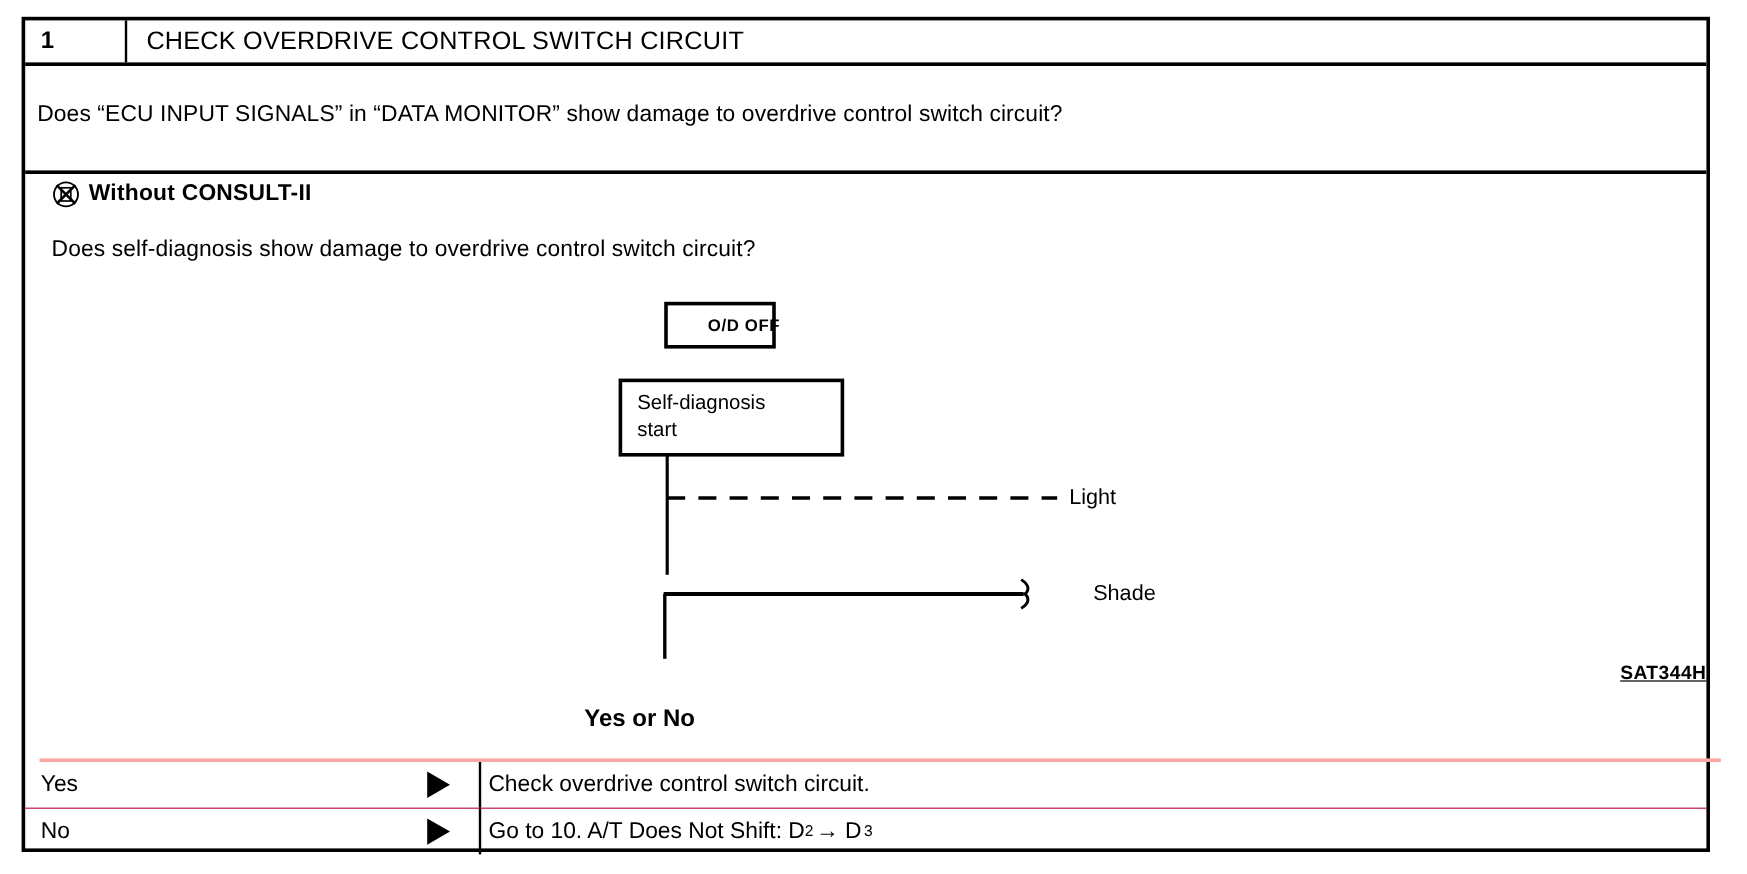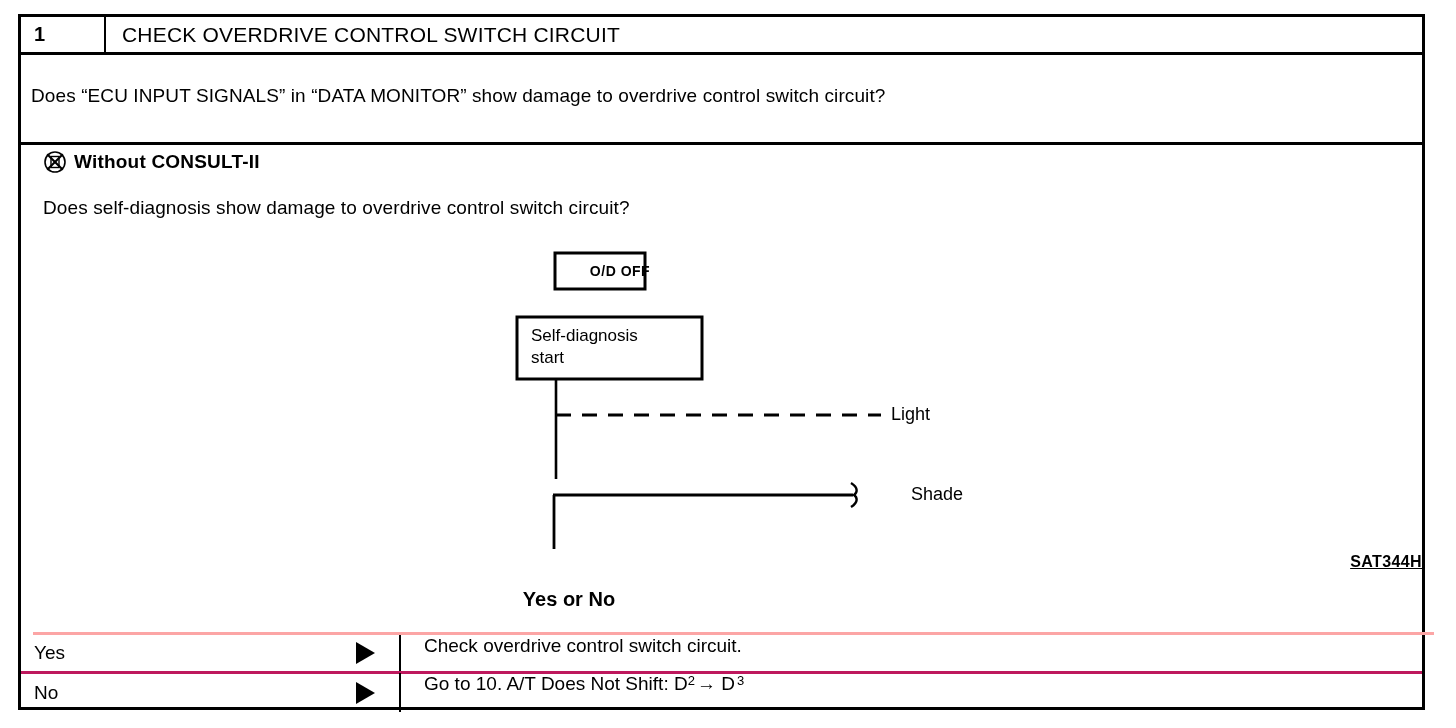--- a/index.html
+++ b/index.html
@@ -134,34 +134,33 @@
   }
 
   .yes-or-no {
     position: absolute;
     left: 0;
     top: 443px;
     width: 1000px;
     text-align: center;
     font-size: 20px;
     font-weight: bold;
-    margin-left: 36px;
   }
 
   
   .row-ans {
     position: absolute;
     left: 0;
     width: 100%;
     height: 39px;
     box-sizing: border-box;
     display: flex;
     align-items: stretch;
   }
-  .row-ans-1 { top: 618px; border-bottom: 3px solid #be185d; }
+  .row-ans-1 { top: 618px; border-bottom: 1px solid #be185d; }
   .row-ans-2 { top: 656px; }
 
   .ans-label {
     width: 310px;
     display: flex;
     align-items: center;
     padding-left: 13px;
     font-size: 19px;
     box-sizing: border-box;
   }
@@ -175,21 +174,22 @@
   }
   .tri {
     width: 0; height: 0;
     border-top: 11px solid transparent;
     border-bottom: 11px solid transparent;
     border-left: 19px solid #000;
   }
   .ans-action {
     flex: 1;
     display: flex;
-    padding-left: 23px;
+    align-items: center;
+    padding-left: 6px;
     font-size: 19px;
     box-sizing: border-box;
     white-space: nowrap;
   }
   .ans-action sub { font-size: 13px; vertical-align: -3px; }
   .arrow-glyph { padding: 0 2px; }
 </style>
 </head>
 <body>
 

